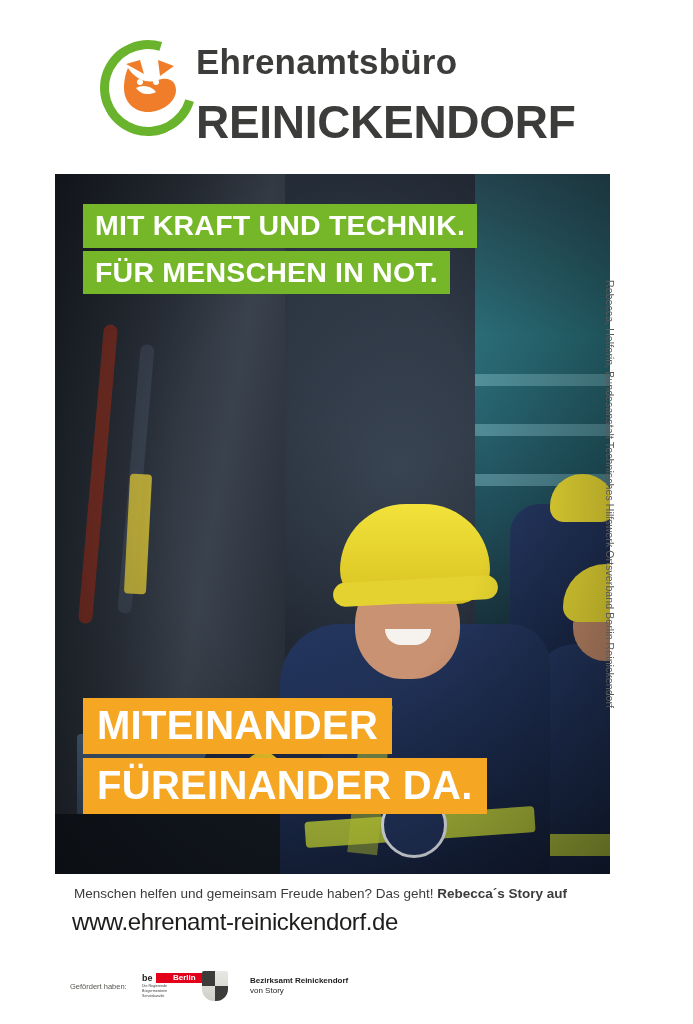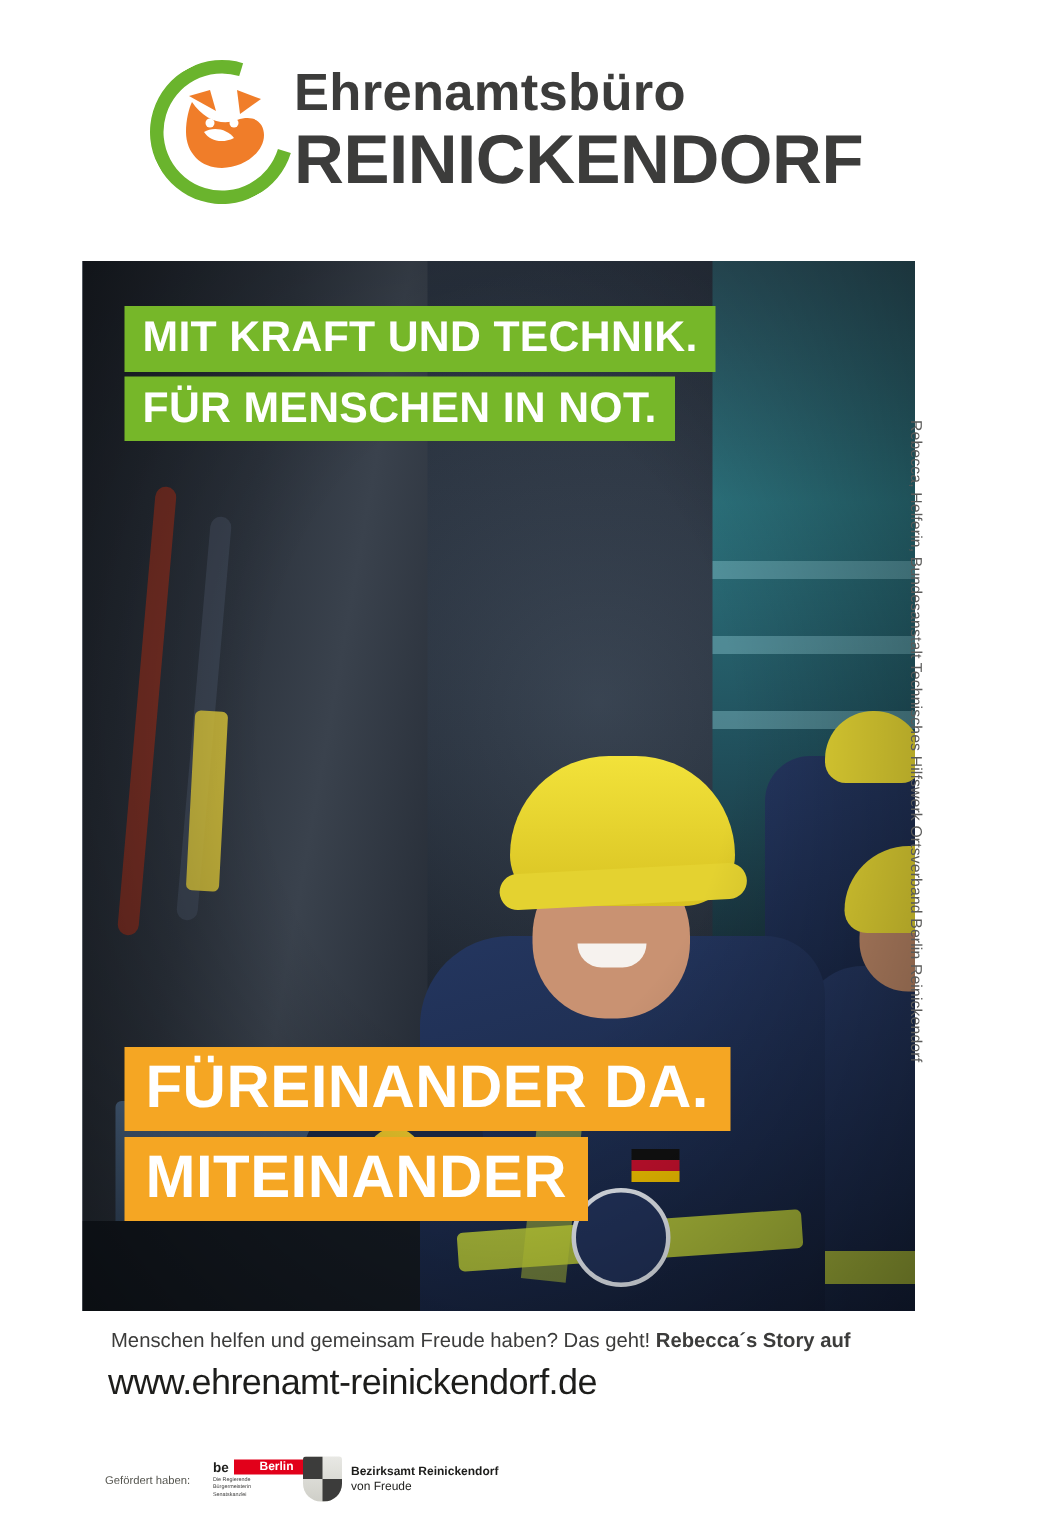--- a/index.html
+++ b/index.html
@@ -59,21 +59,21 @@
     font-size: 35px;
     font-weight: bold;
     color: #3c3c3b;
     letter-spacing: 0.2px;
   }
   .logo-line2 {
     font-size: 46px;
     font-weight: bold;
     color: #3c3c3b;
     letter-spacing: -0.3px;
-    margin-top: 4px;
+    margin-top: 20px;
   }
 
   
   .poster {
     position: absolute;
     left: 55px;
     top: 174px;
     width: 555px;
     height: 700px;
     overflow: hidden;
@@ -444,21 +444,21 @@
     position: absolute;
     top: 11px; left: 0;
     font-size: 3.6px;
     color: #3c3c3b;
     line-height: 1.35;
     width: 46px;
   }
   .bezirk {
     display: flex;
     align-items: center;
-    gap: 6px;
+    gap: 22px;
   }
   .wappen {
     width: 26px;
     height: 30px;
     background: linear-gradient(180deg, #e8e8e4 0%, #cfcfc8 100%);
     border-radius: 2px 2px 12px 12px;
     position: relative;
     overflow: hidden;
   }
   .wappen .q1 {
@@ -531,22 +531,22 @@
   <div class="p1-flag"></div>
 
   <div class="vignette"></div>
 
   <div class="green-bars">
     <div class="bar-row"><span class="bar">MIT KRAFT UND TECHNIK.</span></div>
     <div class="bar-row"><span class="bar">FÜR MENSCHEN IN NOT.</span></div>
   </div>
 
   <div class="orange-bars">
+    <div class="obar-row"><span class="obar">MITEINANDER</span></div>
     <div class="obar-row"><span class="obar">FÜREINANDER DA.</span></div>
-    <div class="obar-row"><span class="obar">MITEINANDER</span></div>
   </div>
 </div>
 
 <div class="credit">Rebecca, Helferin, Bundesanstalt Technisches Hilfswerk Ortsverband Berlin Reinickendorf</div>
 
 <div class="sub-line">
   <span>Menschen helfen und gemeinsam Freude haben? Das geht! </span><span class="bold">Rebecca´s Story auf</span>
 </div>
 
 <div class="url">www.ehrenamt-reinickendorf.de</div>
@@ -558,16 +558,16 @@
     <span class="be-red">Berlin</span>
     <span class="be-sub">Die Regierende Bürgermeisterin Senatskanzlei</span>
   </div>
   <div class="bezirk">
     <div class="wappen">
       <div class="q1"></div>
       <div class="q2"></div>
     </div>
     <div class="bezirk-text">
       <div>Bezirksamt Reinickendorf</div>
-      <div class="thin">von Freude</div>
+      <div class="thin">von Story</div>
     </div>
   </div>
 </div>
 
 </body></html>

